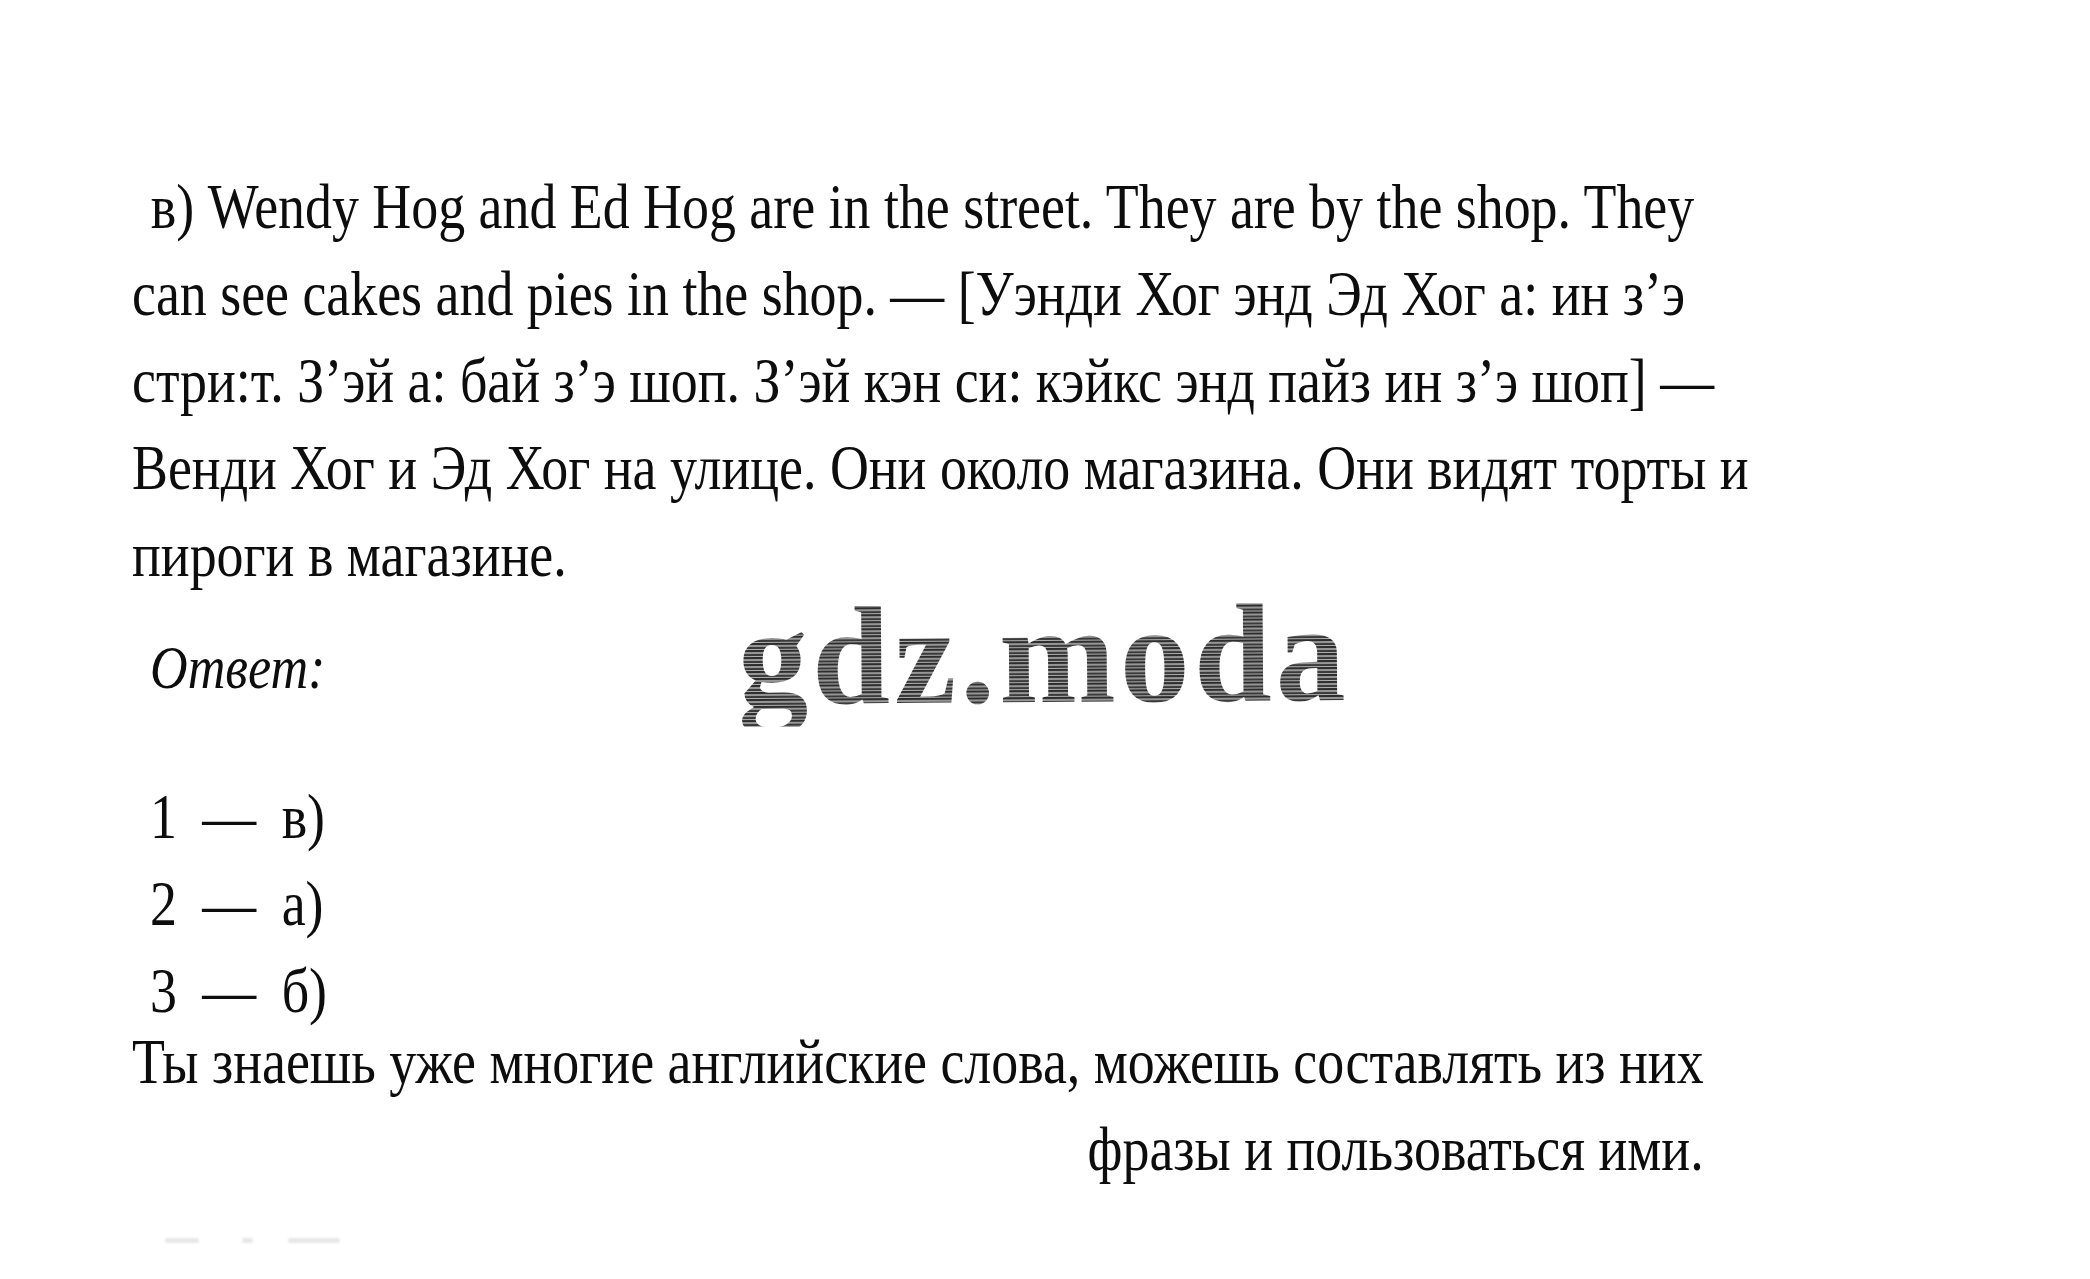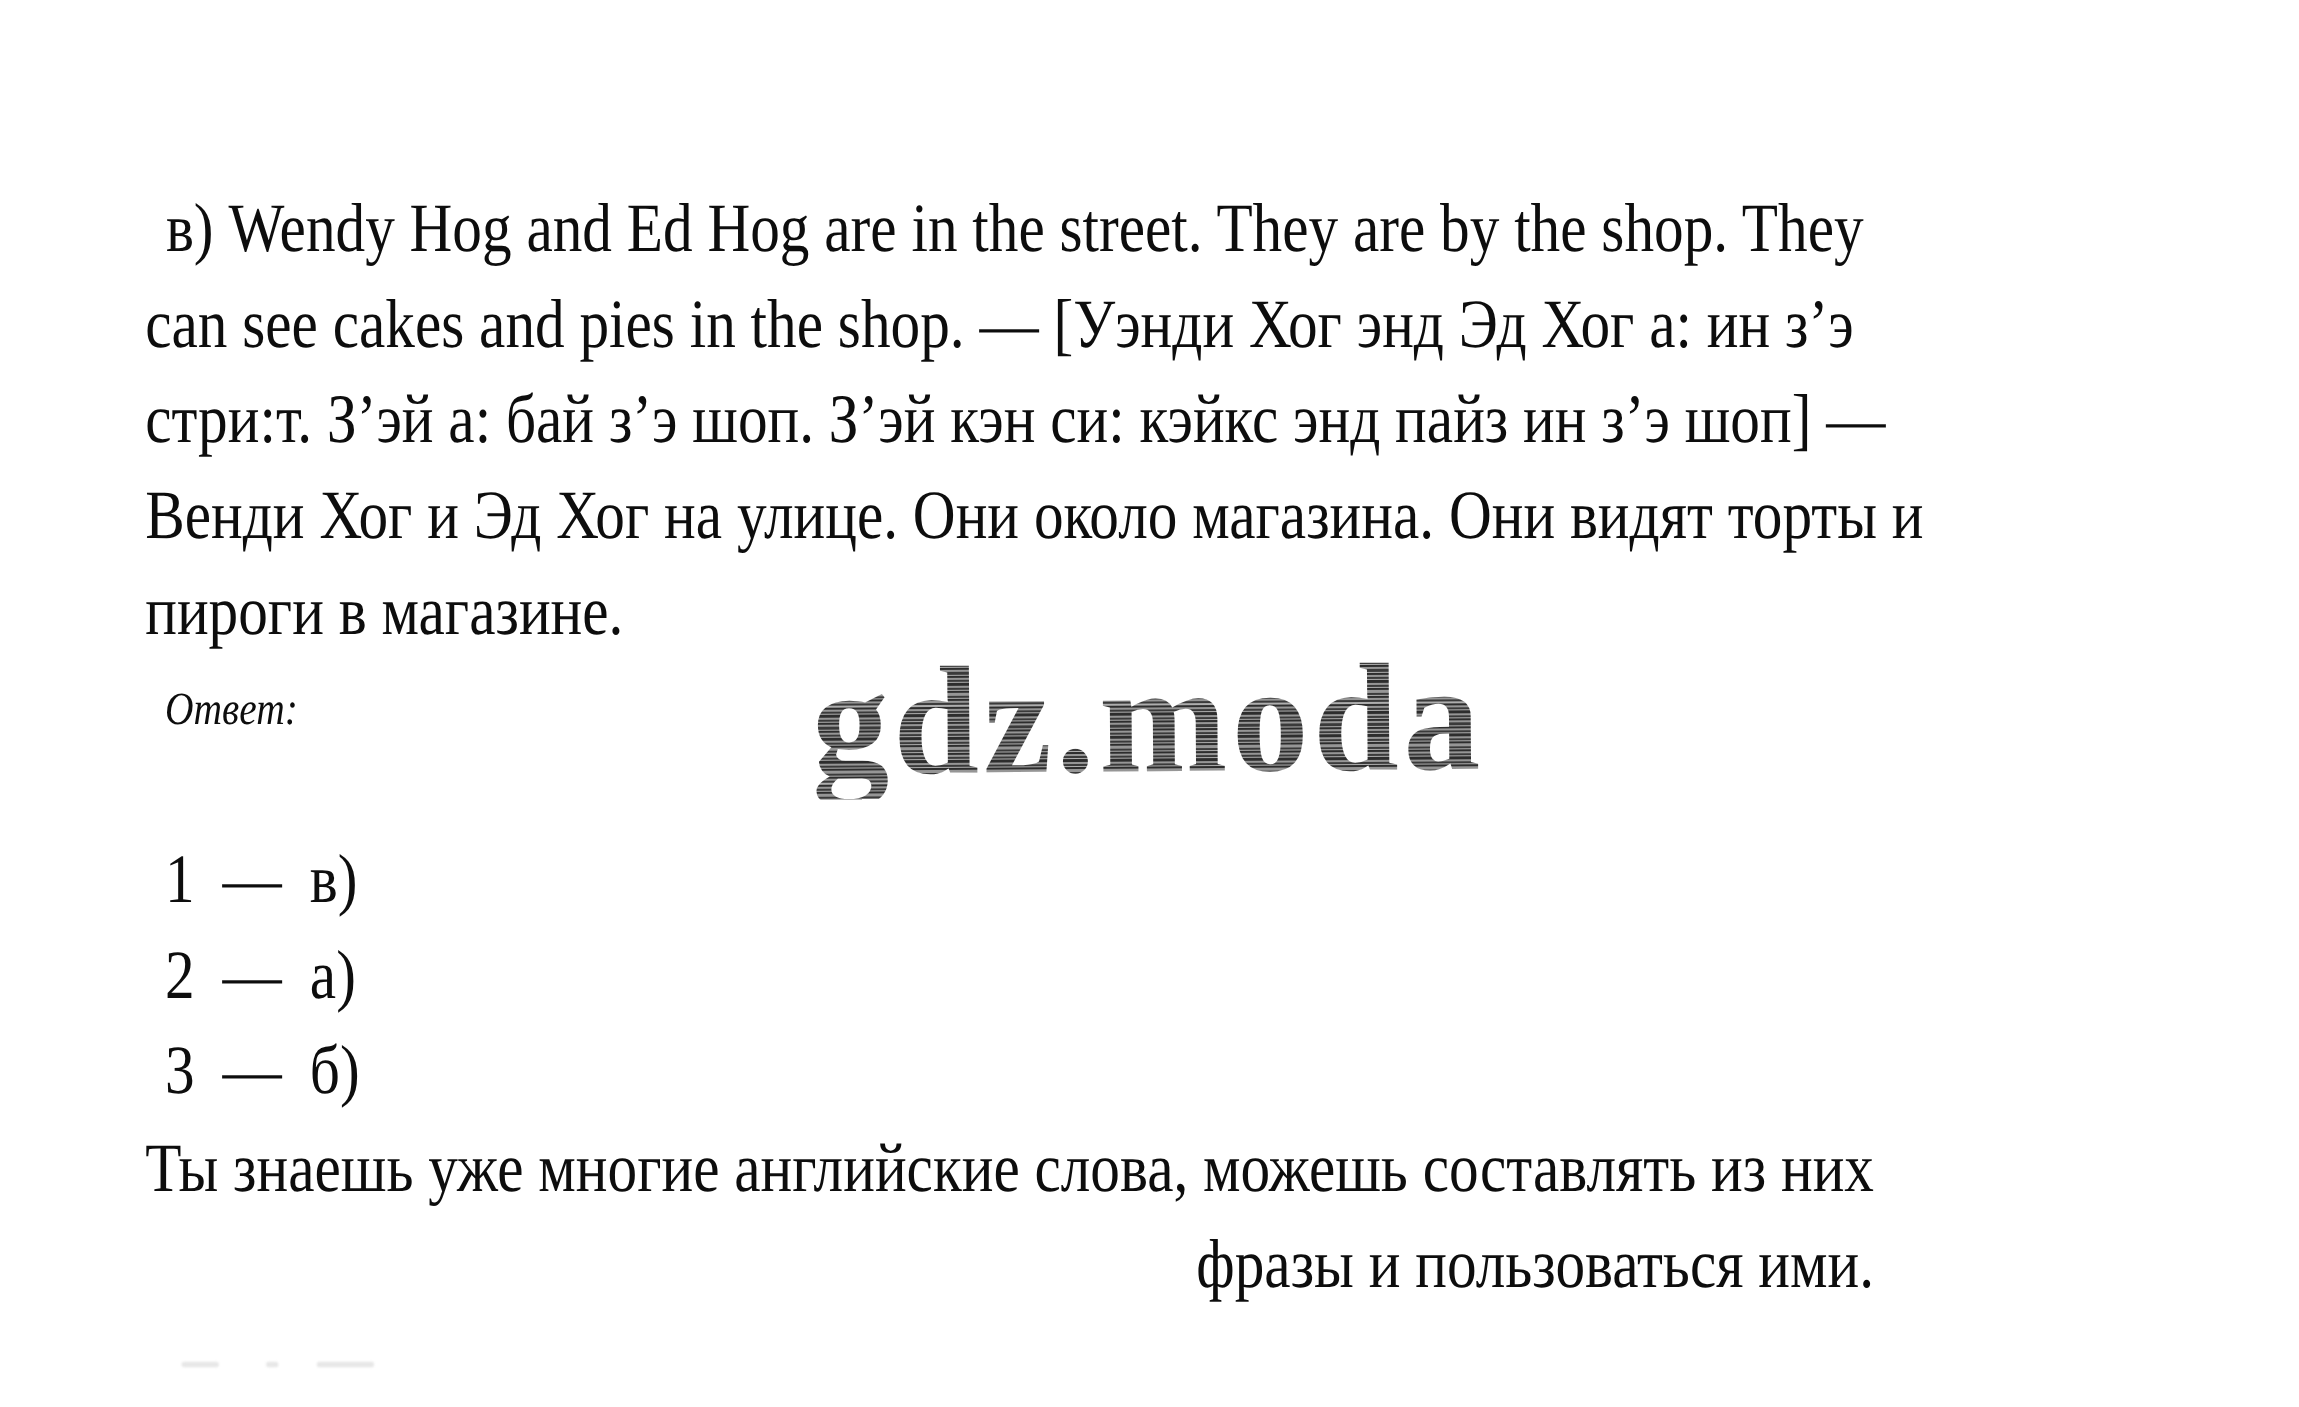--- a/index.html
+++ b/index.html
@@ -23,26 +23,26 @@
   .line {
     white-space: nowrap;
     transform: scaleX(0.855);
     transform-origin: 0 50%;
   }
   .line.indent-first {
     padding-left: 22px;
   }
   #para-main   { top: 164px;  left: 132px; }
   #answer-label {
-    top: 602px; left: 150px;
+    top: 624px; left: 150px;
     font-style: italic;
-    font-size: 42px;
+    font-size: 61px;
     line-height: 87px;
   }
-  #answers     { top: 756px;  left: 150px; word-spacing: 14px; }
+  #answers     { top: 774px;  left: 150px; word-spacing: 14px; }
   #closing     { top: 1019px; left: 132px; text-align: right; }
 
   #watermark {
     position: absolute;
     top: 585px;
     left: 738px;
     font-family: "Liberation Serif", "DejaVu Serif", serif;
     font-weight: bold;
     font-size: 140px;
     line-height: 140px;

